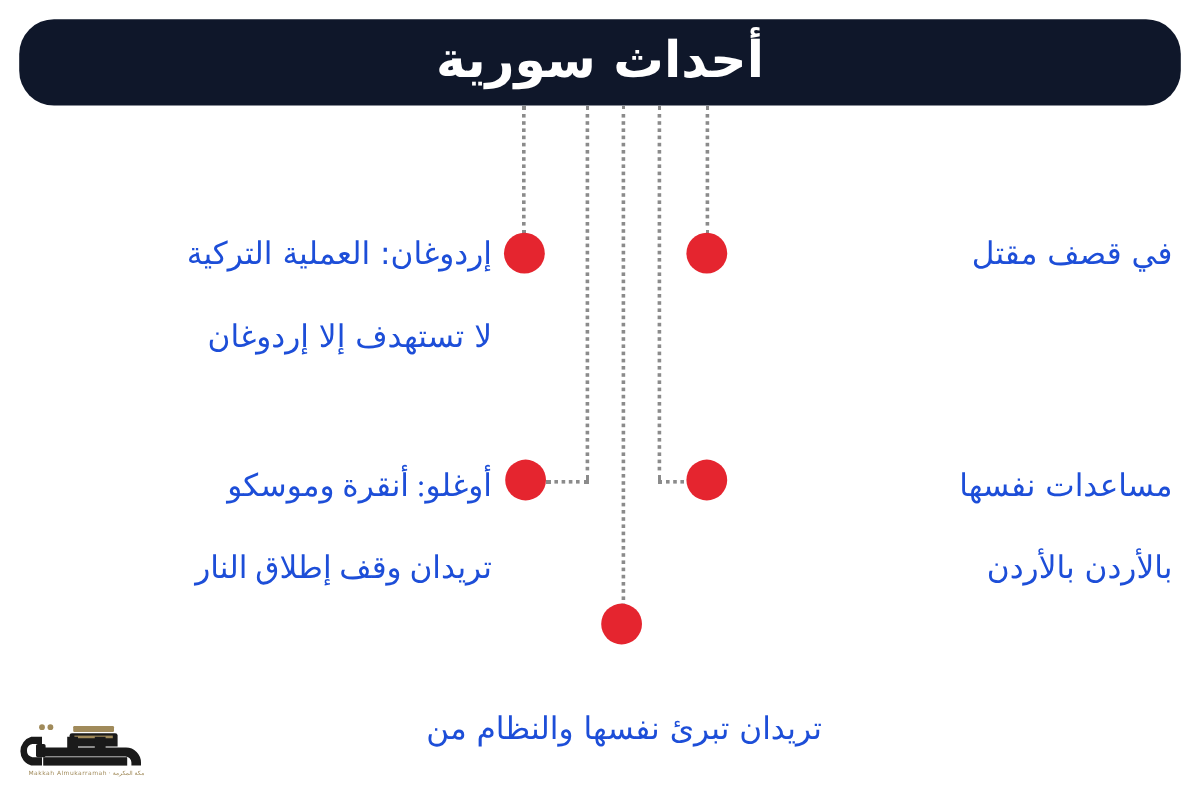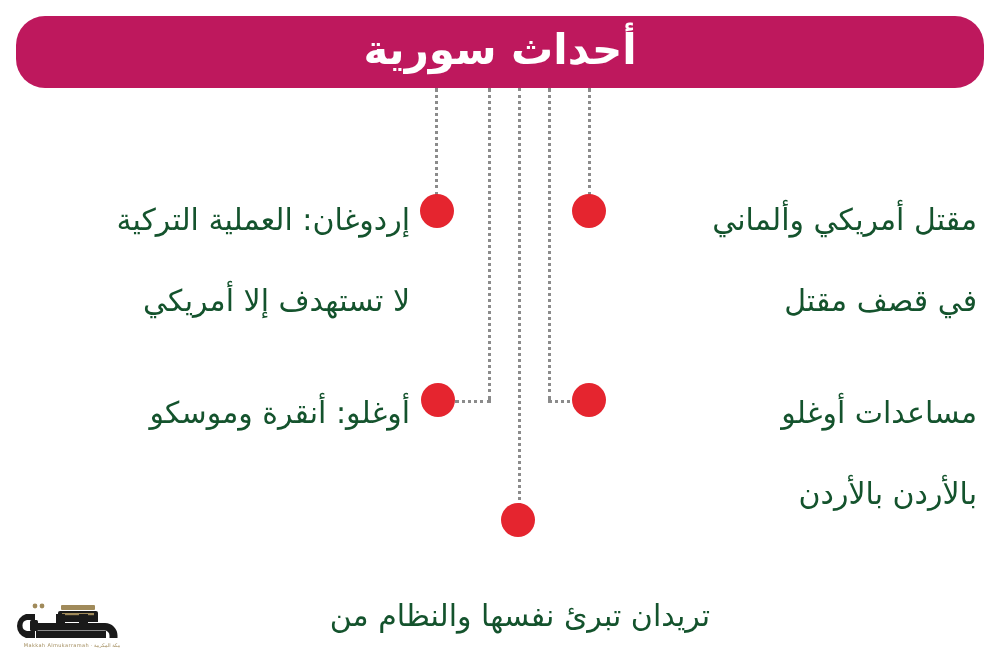--- a/index.html
+++ b/index.html
@@ -14,21 +14,21 @@
     position:relative;
     width:1000px;height:668px;
     background:#ffffff;
   }
 
   
   .header-bar{
     position:absolute;
     left:16px;top:16px;
     width:968px;height:72px;
-    background:#be185d;
+    background:#0f172a;
     display:flex;
     align-items:center;
     justify-content:center;
     border-radius:29px;
   }
   .header-title{
     color:#ffffff;
     font-size:42px;
     font-weight:700;
     line-height:1;
@@ -51,22 +51,22 @@
   .dot{
     position:absolute;
     width:34px;height:34px;
     background:#e5252f;
     border-radius:50%;
   }
 
   
   .headline{
     position:absolute;
-    color:#14532d;
-    font-size:30px;
+    color:#1d4ed8;
+    font-size:26px;
     font-weight:400;
     line-height:1.34;
     white-space:pre-line;
   }
   .headline.right-col{ text-align:right; }
   .headline.left-col{  text-align:right; }
   .headline.center-col{ text-align:center; }
 
   
   .logo{
@@ -112,34 +112,34 @@
   <div class="conn-v" style="left:588px;top:88px;height:108px;"></div>
 
   <div class="dot" style="left:420px;top:194px;"></div>
   <div class="dot" style="left:572px;top:194px;"></div>
   <div class="dot" style="left:421px;top:383px;"></div>
   <div class="dot" style="left:572px;top:383px;"></div>
   <div class="dot" style="left:501px;top:503px;"></div>
 
   <div class="headline left-col" style="left:10px;top:160px;width:400px;">
     <div>إردوغان: العملية التركية</div>
-    <div>لا تستهدف إلا أمريكي</div>
+    <div>لا تستهدف إلا إردوغان</div>
   </div>
 
   <div class="headline right-col" style="left:615px;top:160px;width:362px;">
-    <div>مقتل أمريكي وألماني</div>
     <div>في قصف مقتل</div>
   </div>
 
-  <div class="headline left-col" style="left:10px;top:353px;width:400px;">
+  <div class="headline left-col" style="left:10px;top:353px;width:400px;font-family:Liberation Serif, serif;">
     <div>أوغلو: أنقرة وموسكو</div>
+    <div>تريدان وقف إطلاق النار</div>
   </div>
 
   <div class="headline right-col" style="left:615px;top:353px;width:362px;">
-    <div>مساعدات أوغلو</div>
+    <div>مساعدات نفسها</div>
     <div>بالأردن بالأردن</div>
   </div>
 
   <div class="headline center-col" style="left:170px;top:556px;width:700px;">
     <div>تريدان تبرئ نفسها والنظام من</div>
     
   </div>
 
   <div class="logo">
     <div class="logo-mark">

